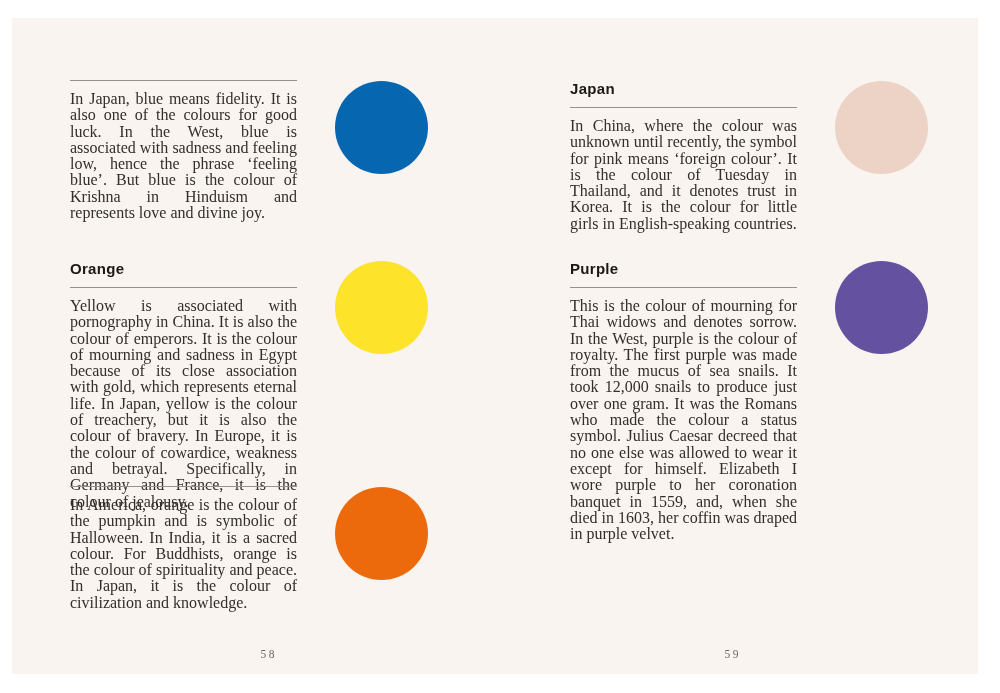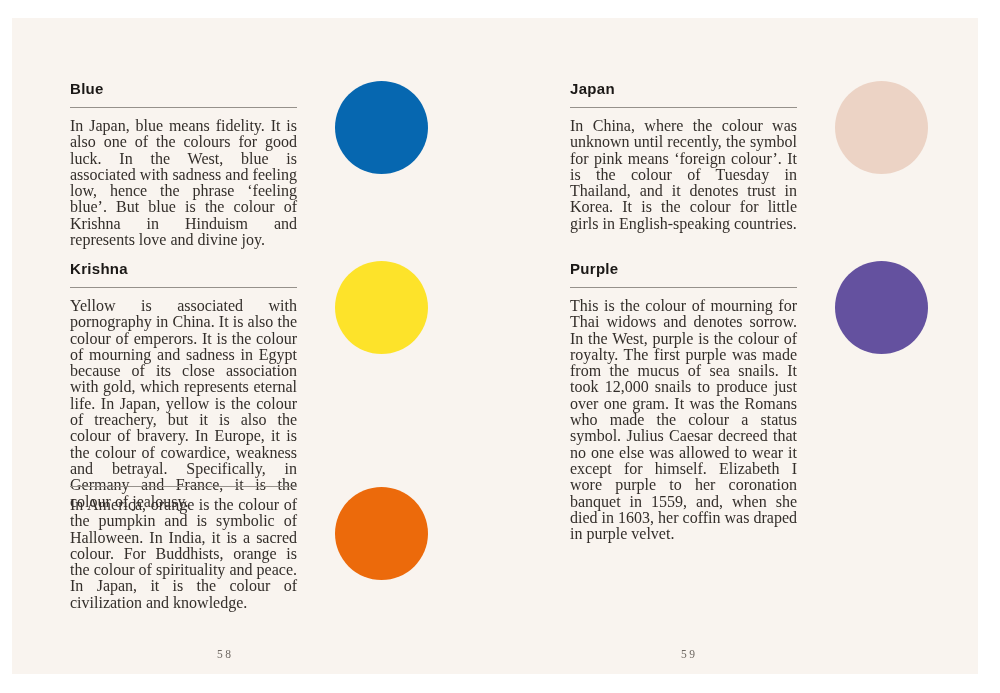--- a/index.html
+++ b/index.html
@@ -40,21 +40,21 @@
   }
   .circle {
     position: absolute;
     width: 93px; height: 93px;
     border-radius: 50%;
   }
   .pagenum {
     position: absolute;
     width: 60px;
     top: 630px;
-    text-align: left;
+    text-align: right;
     font-family: "Liberation Serif", serif;
     font-size: 11.5px;
     letter-spacing: 2.5px;
     color: #6e6862;
   }
   
   .entry-blue   { left: 58px;  top: 62px;  }
   .entry-yellow { left: 58px;  top: 242px; }
   .entry-orange { left: 58px;  top: 468px; }
   .entry-pink   { left: 558px; top: 62px;  }
@@ -66,28 +66,27 @@
   .circle-purple { left: 823px; top: 243px; }
   .pagenum-left  { left: 205px; }
   .pagenum-right { left: 669px; }
 </style>
 </head>
 <body>
 
 <div class="spread" style="background-color: rgb(249, 244, 239);">
 
   <section class="entry entry-blue">
-    <h2>Blue</h2>
     <div class="rule"></div>
     <p>In Japan, blue means fidelity. It is also one of the colours for good luck. In the West, blue is associated with sadness and feeling low, hence the phrase ‘feeling blue’. But blue is the colour of Krishna in Hinduism and represents love and divine joy.</p>
   </section>
   <div class="circle circle-blue" style="background-color: rgb(6, 103, 176);"></div>
 
   <section class="entry entry-yellow">
-    <h2>Krishna</h2>
+    <h2>Orange</h2>
     <div class="rule"></div>
     <p>Yellow is associated with pornography in China. It is also the colour of emperors. It is the colour of mourning and sadness in Egypt because of its close association with gold, which represents eternal life. In Japan, yellow is the colour of treachery, but it is also the colour of bravery. In Europe, it is the colour of cowardice, weakness and betrayal. Specifically, in Germany and France, it is the colour of jealousy.</p>
   </section>
   <div class="circle circle-yellow" style="background-color: rgb(253, 227, 42);"></div>
 
   <section class="entry entry-orange">
     <div class="rule"></div>
     <p>In America, orange is the colour of the pumpkin and is symbolic of Halloween. In India, it is a sacred colour. For Buddhists, orange is the colour of spirituality and peace. In Japan, it is the colour of civilization and knowledge.</p>
   </section>
   <div class="circle circle-orange" style="background-color: rgb(236, 106, 11);"></div>

